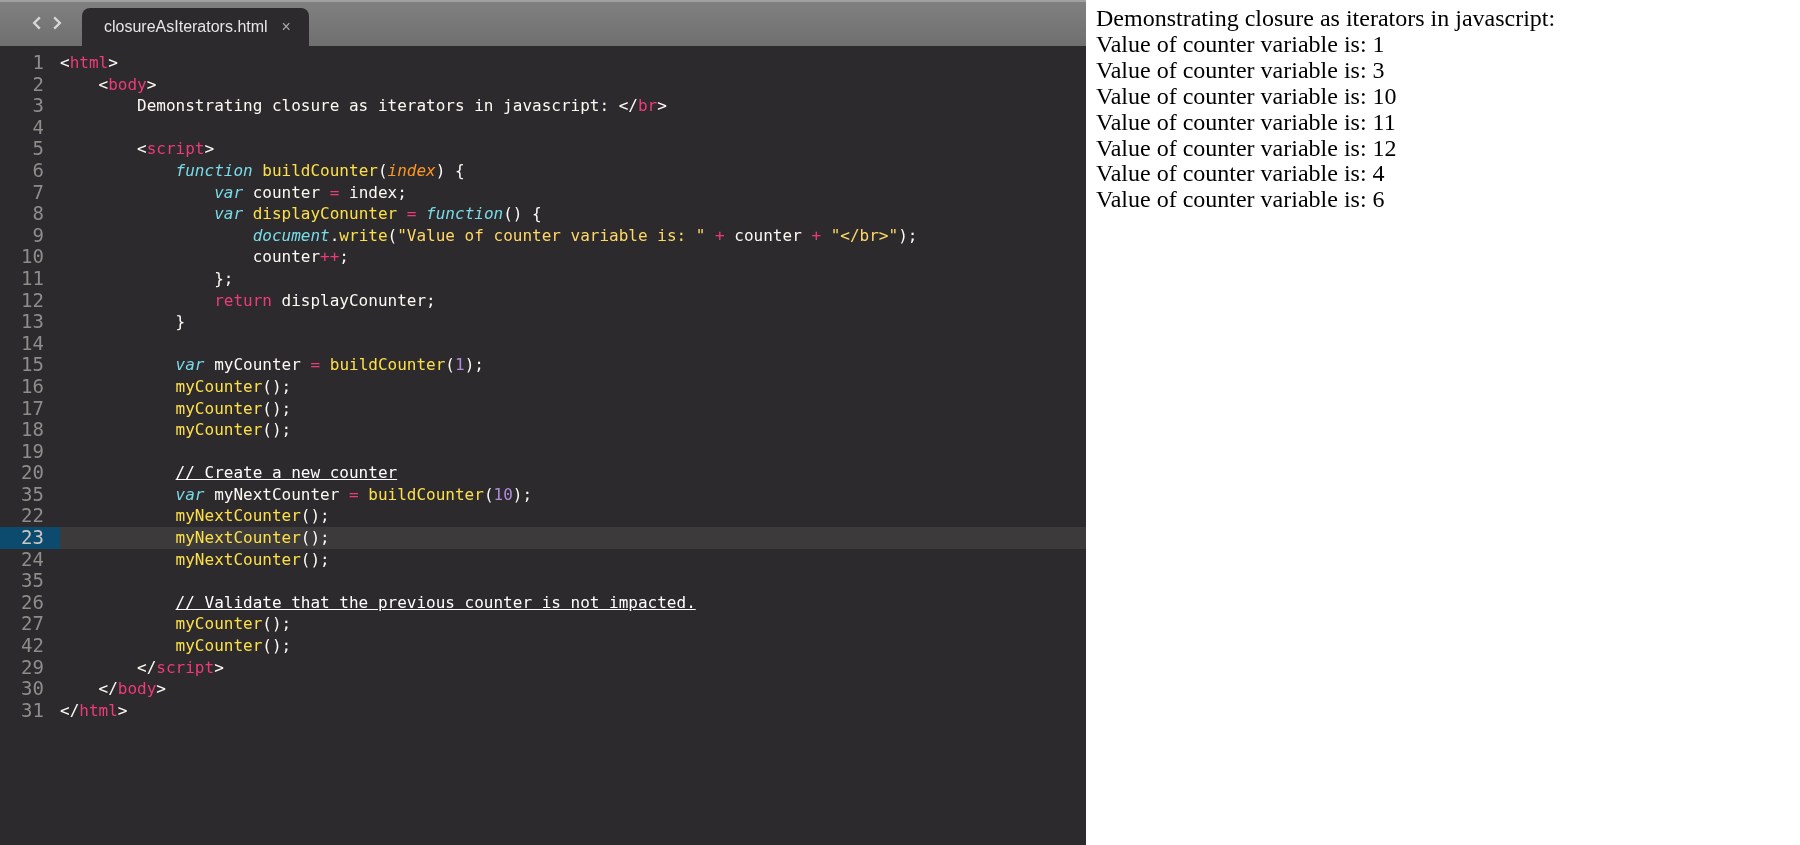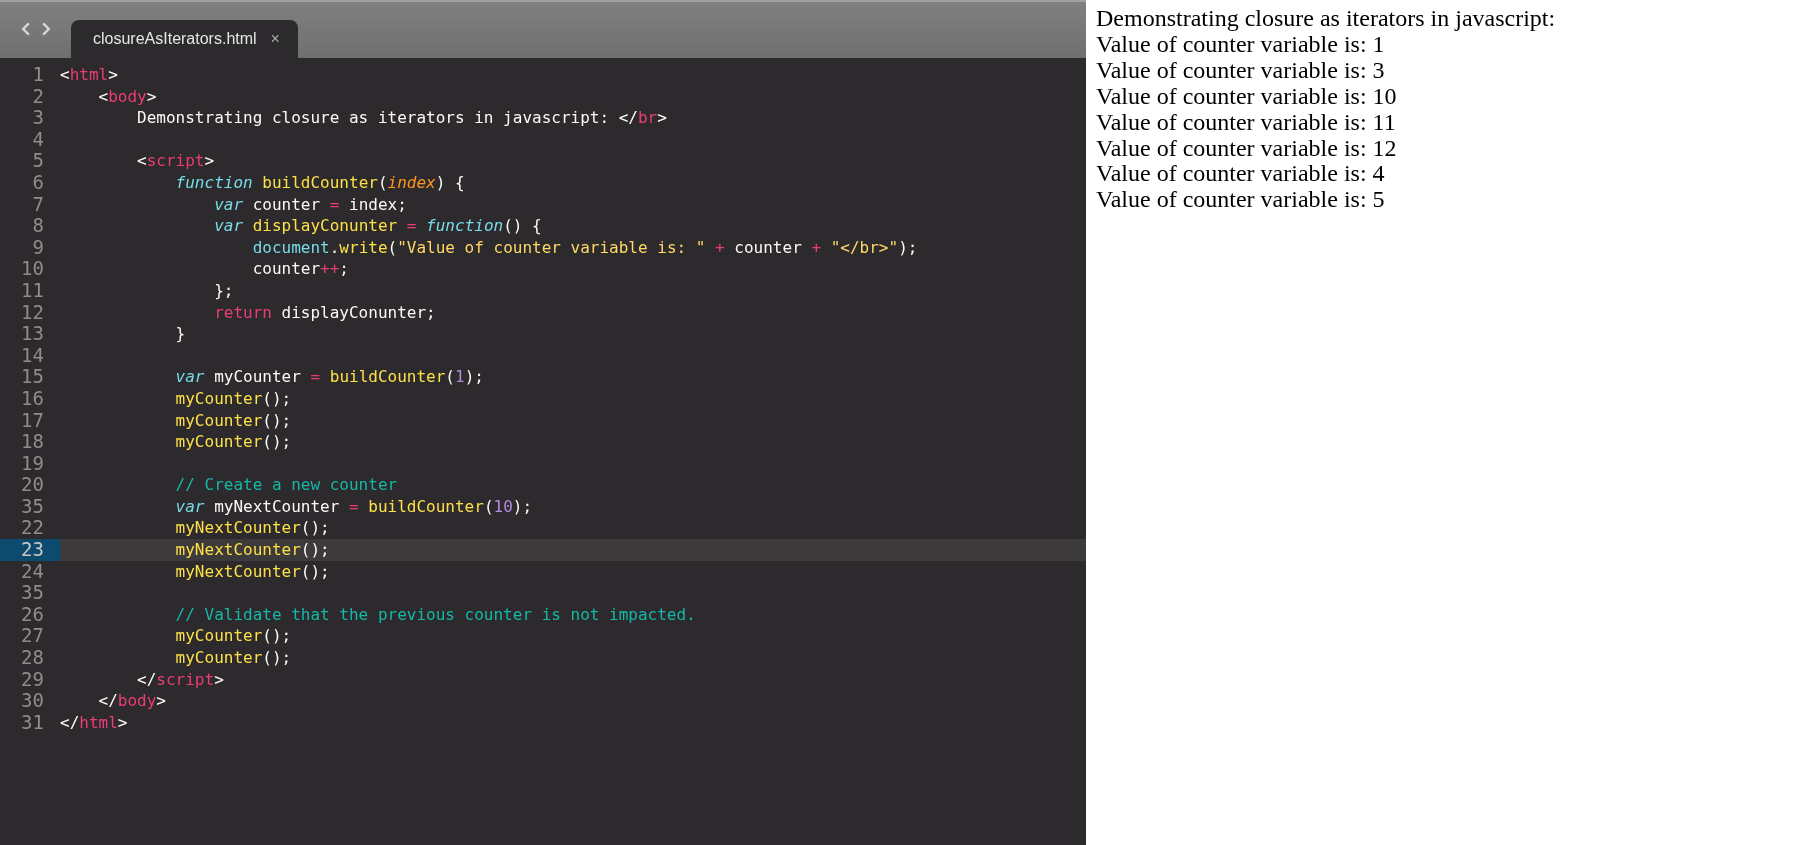--- a/index.html
+++ b/index.html
@@ -13,26 +13,26 @@
     }
     .editor-panel {
       width: 1086px;
       height: 100%;
       background: #2d2a2e;
       display: flex;
       flex-direction: column;
       position: relative;
     }
     .tab-bar {
-      height: 58px;
+      height: 46px;
       background: linear-gradient(#808080, #6f6f6f);
       border-top: 2px solid #a0a0a0;
       display: flex;
       align-items: flex-end;
-      padding-left: 5px;
+      padding-left: 16px;
       position: relative;
     }
     .nav-arrows {
       display: flex;
       align-items: center;
       gap: 6px;
       padding: 0 14px;
       height: 100%;
       color: #d7d7d7;
     }
@@ -84,22 +84,22 @@
     .code .line { height: 21.6px; }
     .code .line.active { background: #3d3a3c; }
     .c-tag   { color: #ed3b78; }
     .c-kw2   { color: #78dce8; font-style: italic; }
     .c-fn    { color: #fde047; }
     .c-param { color: #fd971f; font-style: italic; }
     .c-str   { color: #ffd866; }
     .c-num   { color: #b18cdc; }
     .c-op    { color: #ed3b78; }
     .c-punct { color: #fdf9f3; }
-    .c-obj   { color: #78dce8; }
-    .c-cmt   { color: #14b8a6; }
+    .c-obj   { color: #78dce8; font-style: italic; }
+    .c-cmt   { color: #ffffff; text-decoration: underline; }
     .c-ret   { color: #ed3b78; }
     .c-var   { color: #78dce8; font-style: italic; }
 
     .output-panel {
       flex: 1;
       background: #ffffff;
       padding: 6px 10px;
       font-family: "Times New Roman", Times, serif;
       font-size: 24px;
       line-height: 1.08;
@@ -151,31 +151,31 @@
         <span class="ln">18</span>
         <span class="ln">19</span>
         <span class="ln">20</span>
         <span class="ln">35</span>
         <span class="ln">22</span>
         <span class="ln active">23</span>
         <span class="ln">24</span>
         <span class="ln">35</span>
         <span class="ln">26</span>
         <span class="ln">27</span>
-        <span class="ln">28</span>
+        <span class="ln">42</span>
         <span class="ln">29</span>
         <span class="ln">30</span>
         <span class="ln">31</span>
       </div>
     <div class="code" id="code"><div class="line"><span class="c-punct">&lt;</span><span class="c-tag">html</span><span class="c-punct">&gt;</span></div><div class="line"><span>    </span><span class="c-punct">&lt;</span><span class="c-tag">body</span><span class="c-punct">&gt;</span></div><div class="line"><span>        Demonstrating closure as iterators in javascript: </span><span class="c-punct">&lt;/</span><span class="c-tag">br</span><span class="c-punct">&gt;</span></div><div class="line"><span></span></div><div class="line"><span>        </span><span class="c-punct">&lt;</span><span class="c-tag">script</span><span class="c-punct">&gt;</span></div><div class="line"><span>            </span><span class="c-kw2">function</span><span> </span><span class="c-fn">buildCounter</span><span class="c-punct">(</span><span class="c-param">index</span><span class="c-punct">) {</span></div><div class="line"><span>                </span><span class="c-var">var</span><span> counter </span><span class="c-op">=</span><span> index;</span></div><div class="line"><span>                </span><span class="c-var">var</span><span> </span><span class="c-fn">displayConunter</span><span> </span><span class="c-op">=</span><span> </span><span class="c-kw2">function</span><span class="c-punct">() {</span></div><div class="line"><span>                    </span><span class="c-obj">document</span><span class="c-punct">.</span><span class="c-fn">write</span><span class="c-punct">(</span><span class="c-str">"Value of counter variable is: "</span><span> </span><span class="c-op">+</span><span> counter </span><span class="c-op">+</span><span> </span><span class="c-str">"&lt;/br&gt;"</span><span class="c-punct">);</span></div><div class="line"><span>                    counter</span><span class="c-op">++</span><span class="c-punct">;</span></div><div class="line"><span>                </span><span class="c-punct">};</span></div><div class="line"><span>                </span><span class="c-ret">return</span><span> displayConunter;</span></div><div class="line"><span>            </span><span class="c-punct">}</span></div><div class="line"><span></span></div><div class="line"><span>            </span><span class="c-var">var</span><span> myCounter </span><span class="c-op">=</span><span> </span><span class="c-fn">buildCounter</span><span class="c-punct">(</span><span class="c-num">1</span><span class="c-punct">);</span></div><div class="line"><span>            </span><span class="c-fn">myCounter</span><span class="c-punct">();</span></div><div class="line"><span>            </span><span class="c-fn">myCounter</span><span class="c-punct">();</span></div><div class="line"><span>            </span><span class="c-fn">myCounter</span><span class="c-punct">();</span></div><div class="line"><span></span></div><div class="line"><span>            </span><span class="c-cmt">// Create a new counter</span></div><div class="line"><span>            </span><span class="c-var">var</span><span> myNextCounter </span><span class="c-op">=</span><span> </span><span class="c-fn">buildCounter</span><span class="c-punct">(</span><span class="c-num">10</span><span class="c-punct">);</span></div><div class="line"><span>            </span><span class="c-fn">myNextCounter</span><span class="c-punct">();</span></div><div class="line active"><span>            </span><span class="c-fn">myNextCounter</span><span class="c-punct">();</span></div><div class="line"><span>            </span><span class="c-fn">myNextCounter</span><span class="c-punct">();</span></div><div class="line"><span></span></div><div class="line"><span>            </span><span class="c-cmt">// Validate that the previous counter is not impacted.</span></div><div class="line"><span>            </span><span class="c-fn">myCounter</span><span class="c-punct">();</span></div><div class="line"><span>            </span><span class="c-fn">myCounter</span><span class="c-punct">();</span></div><div class="line"><span>        </span><span class="c-punct">&lt;/</span><span class="c-tag">script</span><span class="c-punct">&gt;</span></div><div class="line"><span>    </span><span class="c-punct">&lt;/</span><span class="c-tag">body</span><span class="c-punct">&gt;</span></div><div class="line"><span class="c-punct">&lt;/</span><span class="c-tag">html</span><span class="c-punct">&gt;</span></div></div>
   </div>
 </div>
 
 <div class="output-panel" id="output">
     <span class="oline">Demonstrating closure as iterators in javascript:</span>
     <span class="oline">Value of counter variable is: 1</span>
     <span class="oline">Value of counter variable is: 3</span>
     <span class="oline">Value of counter variable is: 10</span>
     <span class="oline">Value of counter variable is: 11</span>
     <span class="oline">Value of counter variable is: 12</span>
     <span class="oline">Value of counter variable is: 4</span>
-    <span class="oline">Value of counter variable is: 5</span>
+    <span class="oline">Value of counter variable is: 6</span>
   </div>
 
 </body></html>

